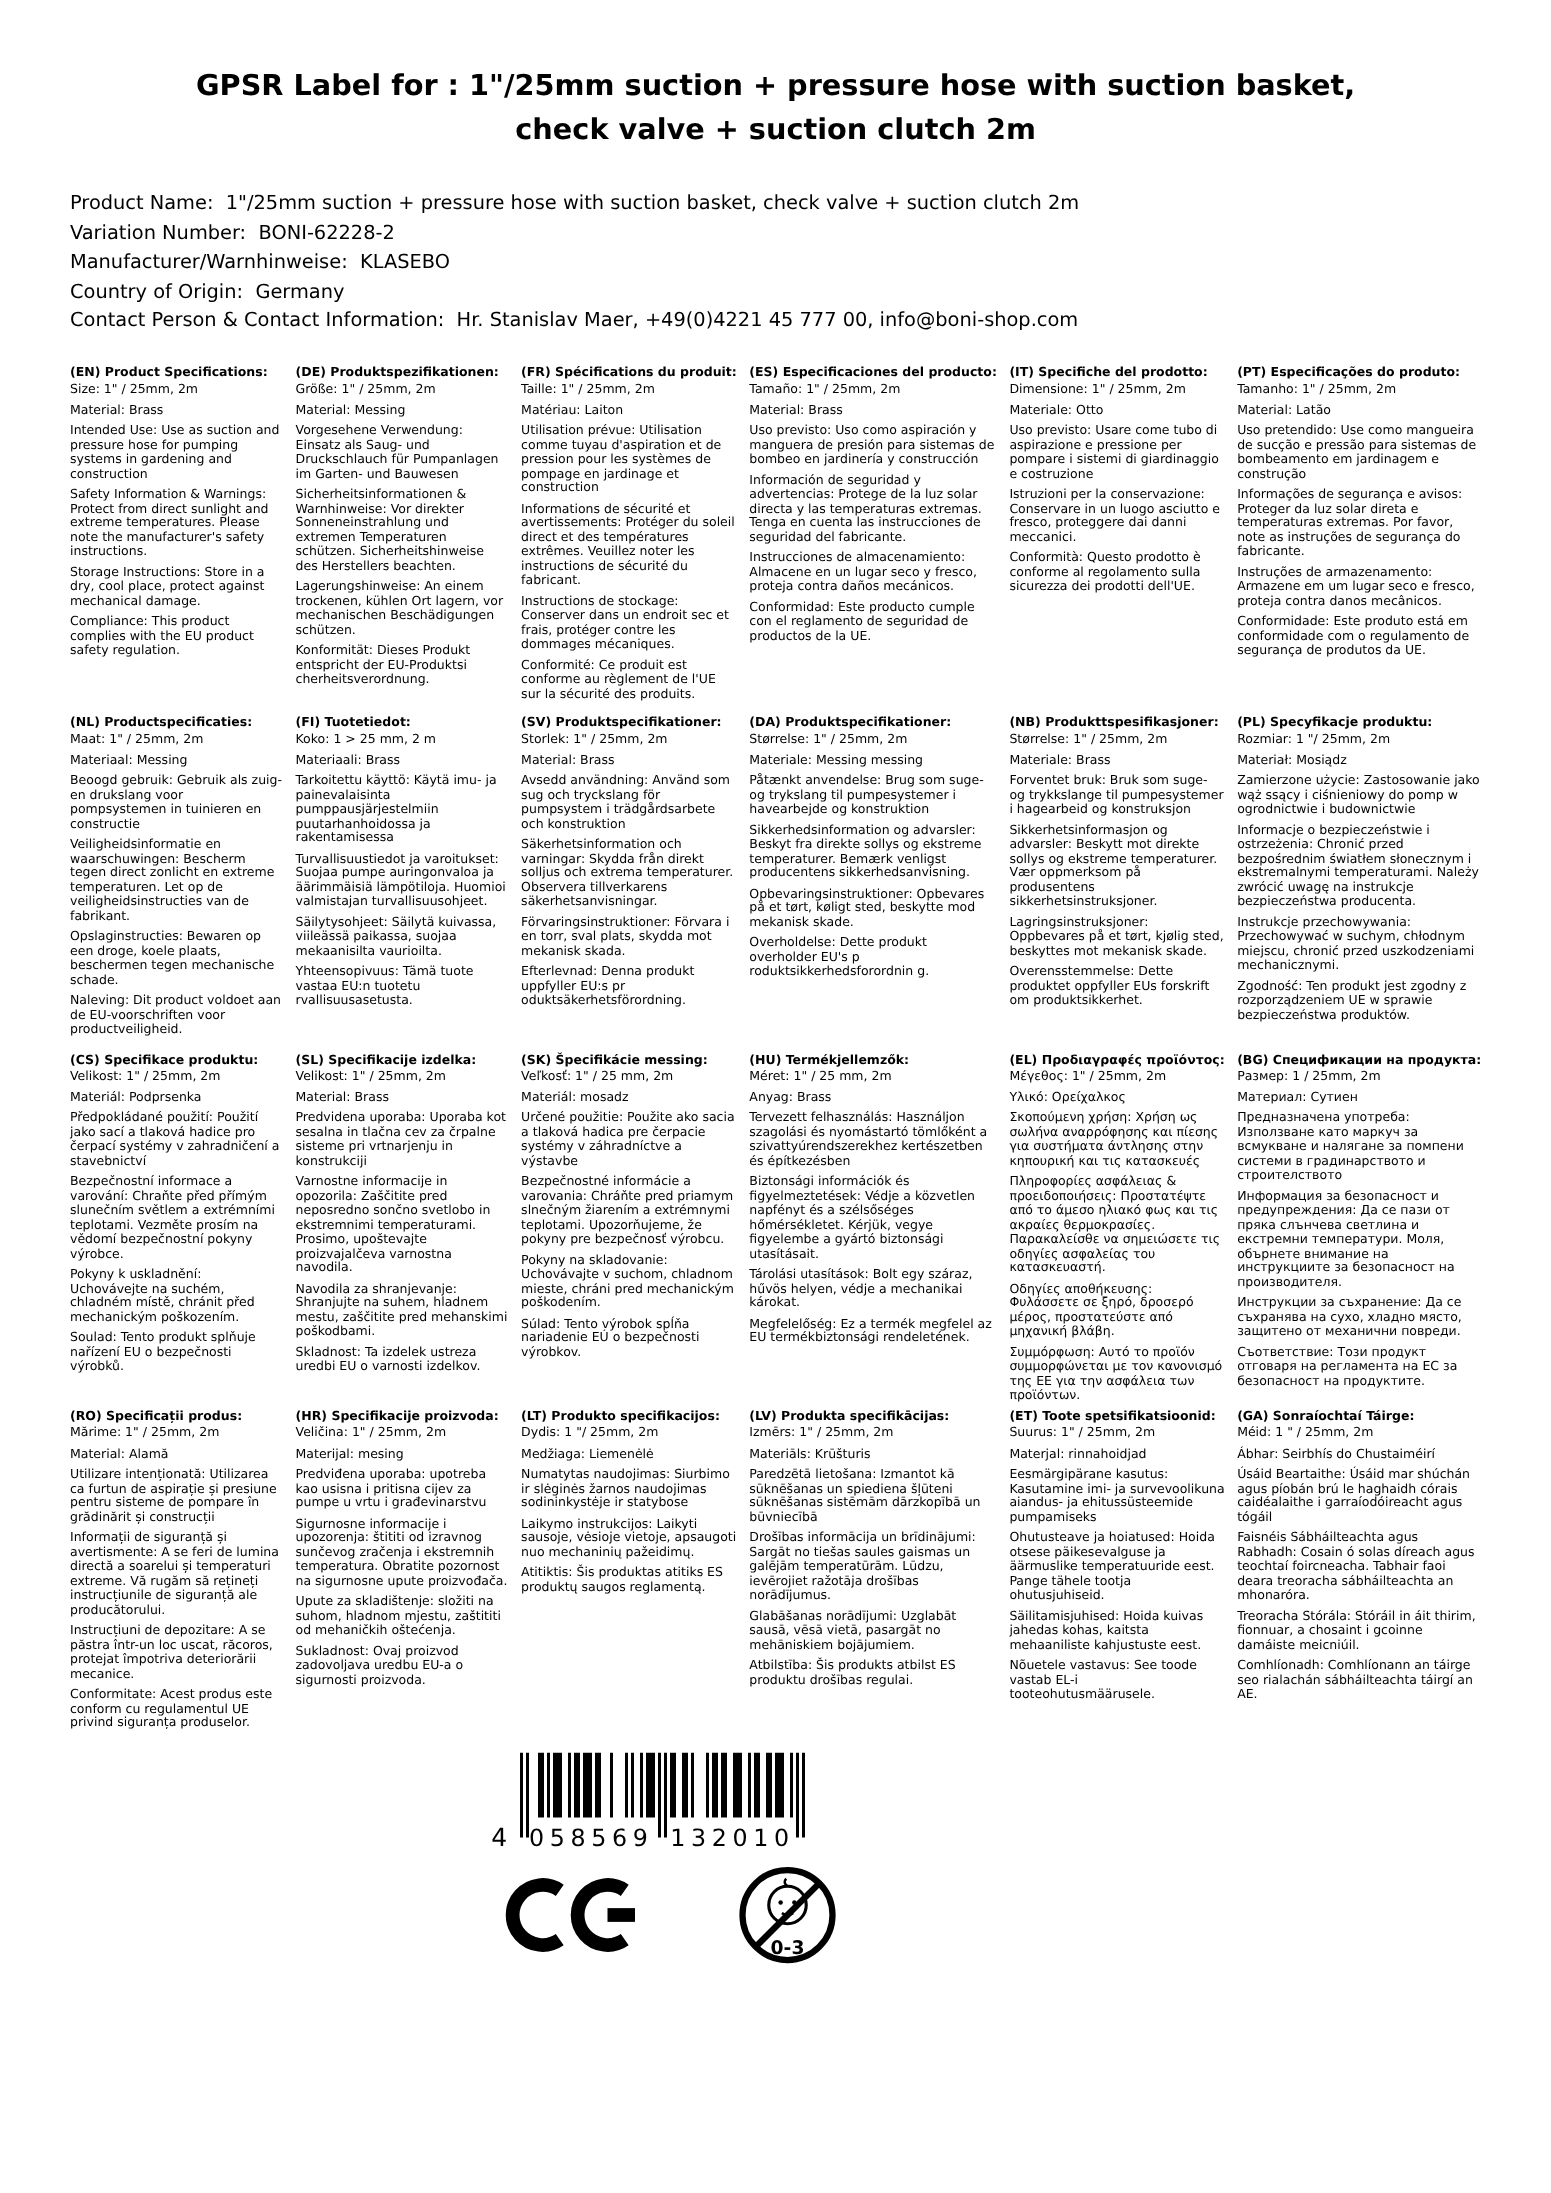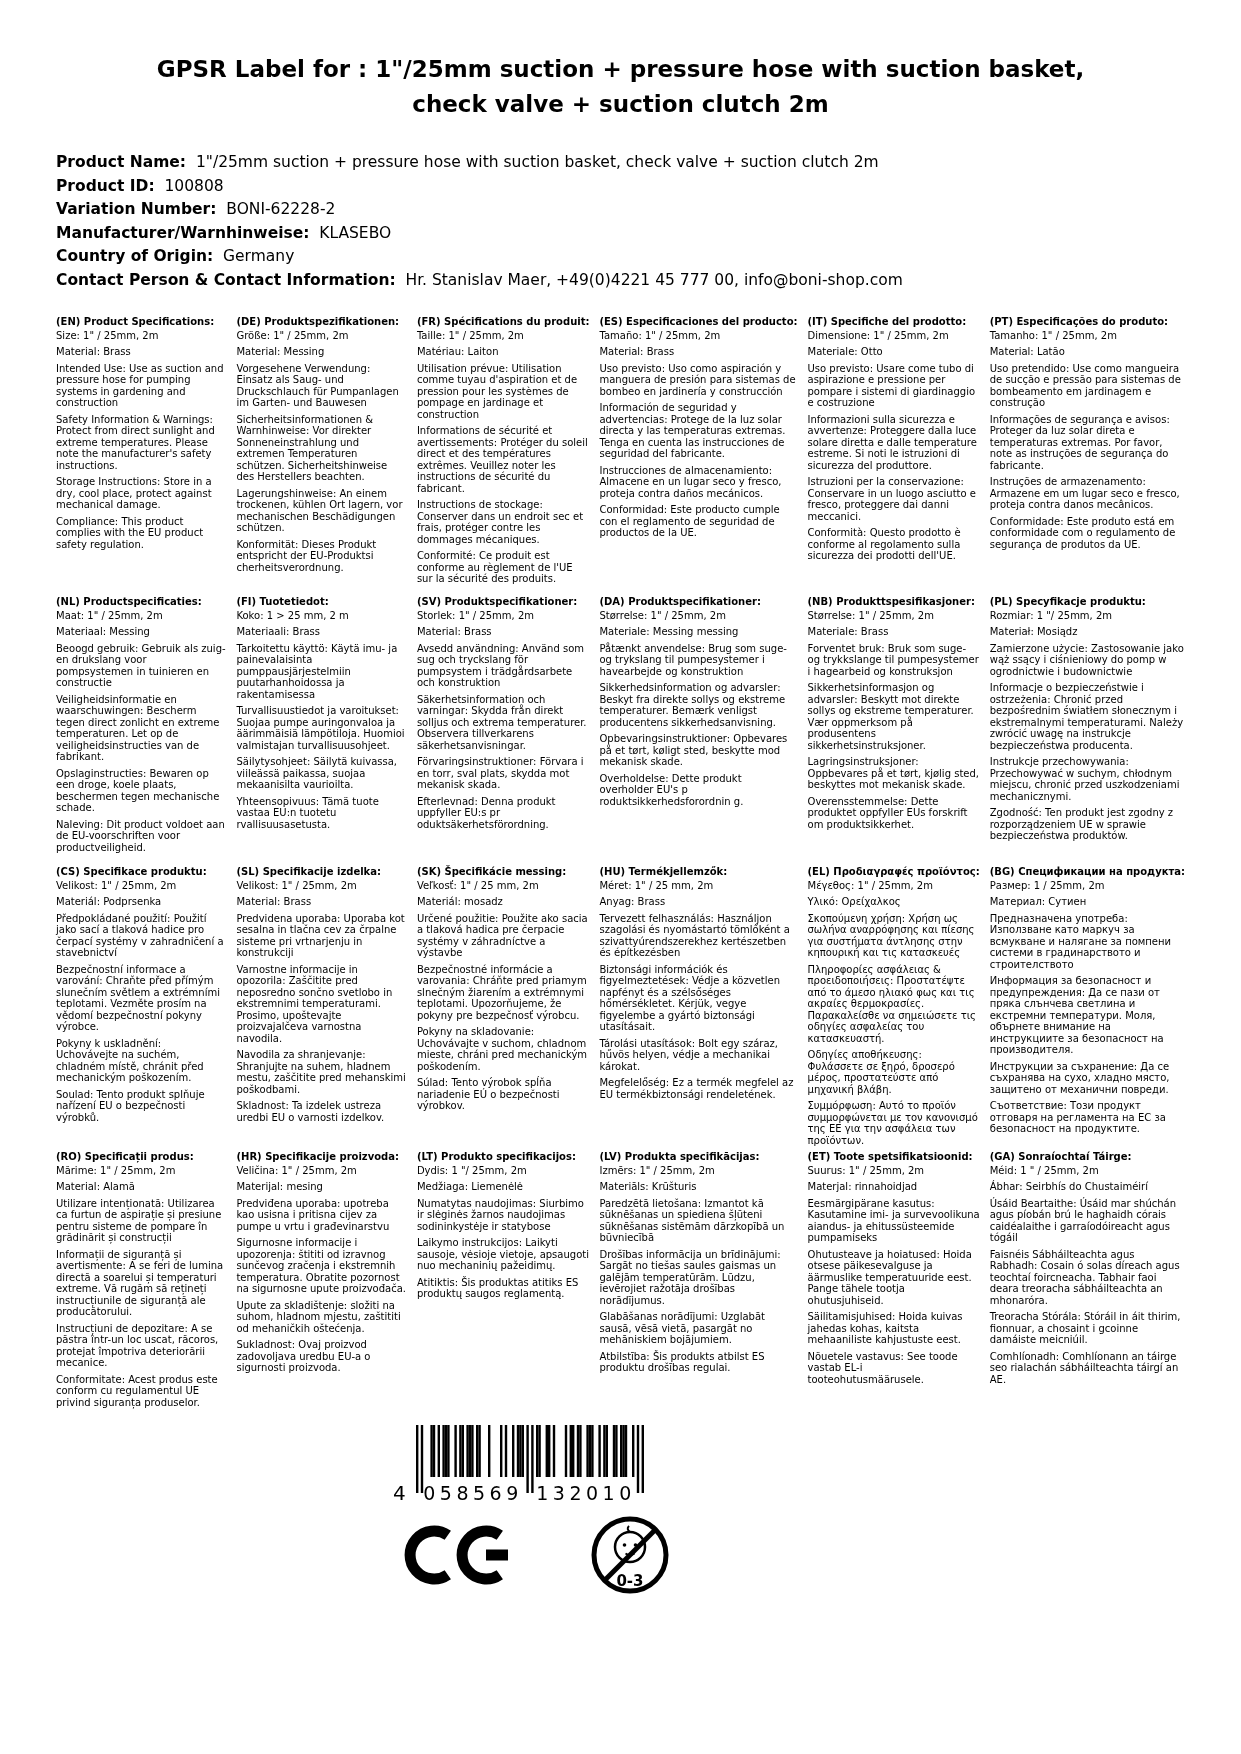--- a/index.html
+++ b/index.html
@@ -2,40 +2,39 @@
 <html><head>
 <meta charset="utf-8">
 <style>
   html,body{margin:0;padding:0}
   body{width:1241px;height:1754px;background:#fff;color:#000;
        font-family:"DejaVu Sans","Liberation Sans",sans-serif;overflow:hidden}
   .page{box-sizing:border-box;width:1241px;height:1754px;padding:46px 56px 0}
   .title{font-size:23px;font-weight:bold;text-align:center;line-height:1.5;margin:6px 70px 0}
   .product-info{margin-top:30px;font-size:15.5px;line-height:1.52}
   .pi-line{white-space:nowrap}
-  .pi-label{font-weight:bold}
+  .pi-label{font-weight:normal}
   .specs-grid{display:grid;grid-template-columns:repeat(6,1fr);column-gap:10px;
               grid-template-rows:280px 270px 285px 290px;margin-top:24px}
   .spec-cell{font-size:10px;line-height:1.15;overflow:visible}
   .spec-cell h3{font-size:10px;margin:0 0 2px;white-space:nowrap;font-weight:bold}
   .spec-cell p{margin:0 0 5px}
   .barcode-block{margin:-16px 0 0 336px}
   .barcode-block svg text{font-family:"DejaVu Sans","Liberation Sans",sans-serif}
   .symbols-row{display:flex;align-items:center;gap:74px;margin:6px 0 0 348px}
 </style>
 </head>
 <body>
 
 <div class="page">
 
   <div class="title">GPSR Label for : 1"/25mm suction + pressure hose with suction basket, check valve + suction clutch 2m</div>
 
   <div class="product-info">
       <div class="pi-line"><span class="pi-label">Product Name:</span><span class="pi-value">&nbsp; 1"/25mm suction + pressure hose with suction basket, check valve + suction clutch 2m</span></div>
-      <div class="pi-line"><span class="pi-label">Product ID:</span><span class="pi-value">&nbsp; 100808</span></div>
       <div class="pi-line"><span class="pi-label">Variation Number:</span><span class="pi-value">&nbsp; BONI-62228-2</span></div>
       <div class="pi-line"><span class="pi-label">Manufacturer/Warnhinweise:</span><span class="pi-value">&nbsp; KLASEBO</span></div>
       <div class="pi-line"><span class="pi-label">Country of Origin:</span><span class="pi-value">&nbsp; Germany</span></div>
       <div class="pi-line"><span class="pi-label">Contact Person &amp; Contact Information:</span><span class="pi-value">&nbsp; Hr. Stanislav Maer, +49(0)4221 45 777 00, info@boni-shop.com</span></div>
     </div>
 
   <div class="specs-grid">
       <div class="spec-cell">
         <h3>(EN) Product Specifications:</h3>
         <p>Size: 1" / 25mm, 2m</p>
@@ -70,21 +69,20 @@
         <p>Uso previsto: Uso como aspiración y manguera de presión para sistemas de bombeo en jardinería y construcción</p>
         <p>Información de seguridad y advertencias: Protege de la luz solar directa y las temperaturas extremas. Tenga en cuenta las instrucciones de seguridad del fabricante.</p>
         <p>Instrucciones de almacenamiento: Almacene en un lugar seco y fresco, proteja contra daños mecánicos.</p>
         <p>Conformidad: Este producto cumple con el reglamento de seguridad de productos de la UE.</p>
       </div>
       <div class="spec-cell">
         <h3>(IT) Specifiche del prodotto:</h3>
         <p>Dimensione: 1" / 25mm, 2m</p>
         <p>Materiale: Otto</p>
         <p>Uso previsto: Usare come tubo di aspirazione e pressione per pompare i sistemi di giardinaggio e costruzione</p>
-        <p>Informazioni sulla sicurezza e avvertenze: Proteggere dalla luce solare diretta e dalle temperature estreme. Si noti le istruzioni di sicurezza del produttore.</p>
         <p>Istruzioni per la conservazione: Conservare in un luogo asciutto e fresco, proteggere dai danni meccanici.</p>
         <p>Conformità: Questo prodotto è conforme al regolamento sulla sicurezza dei prodotti dell'UE.</p>
       </div>
       <div class="spec-cell">
         <h3>(PT) Especificações do produto:</h3>
         <p>Tamanho: 1" / 25mm, 2m</p>
         <p>Material: Latão</p>
         <p>Uso pretendido: Use como mangueira de sucção e pressão para sistemas de bombeamento em jardinagem e construção</p>
         <p>Informações de segurança e avisos: Proteger da luz solar direta e temperaturas extremas. Por favor, note as instruções de segurança do fabricante.</p>
         <p>Instruções de armazenamento: Armazene em um lugar seco e fresco, proteja contra danos mecânicos.</p>

